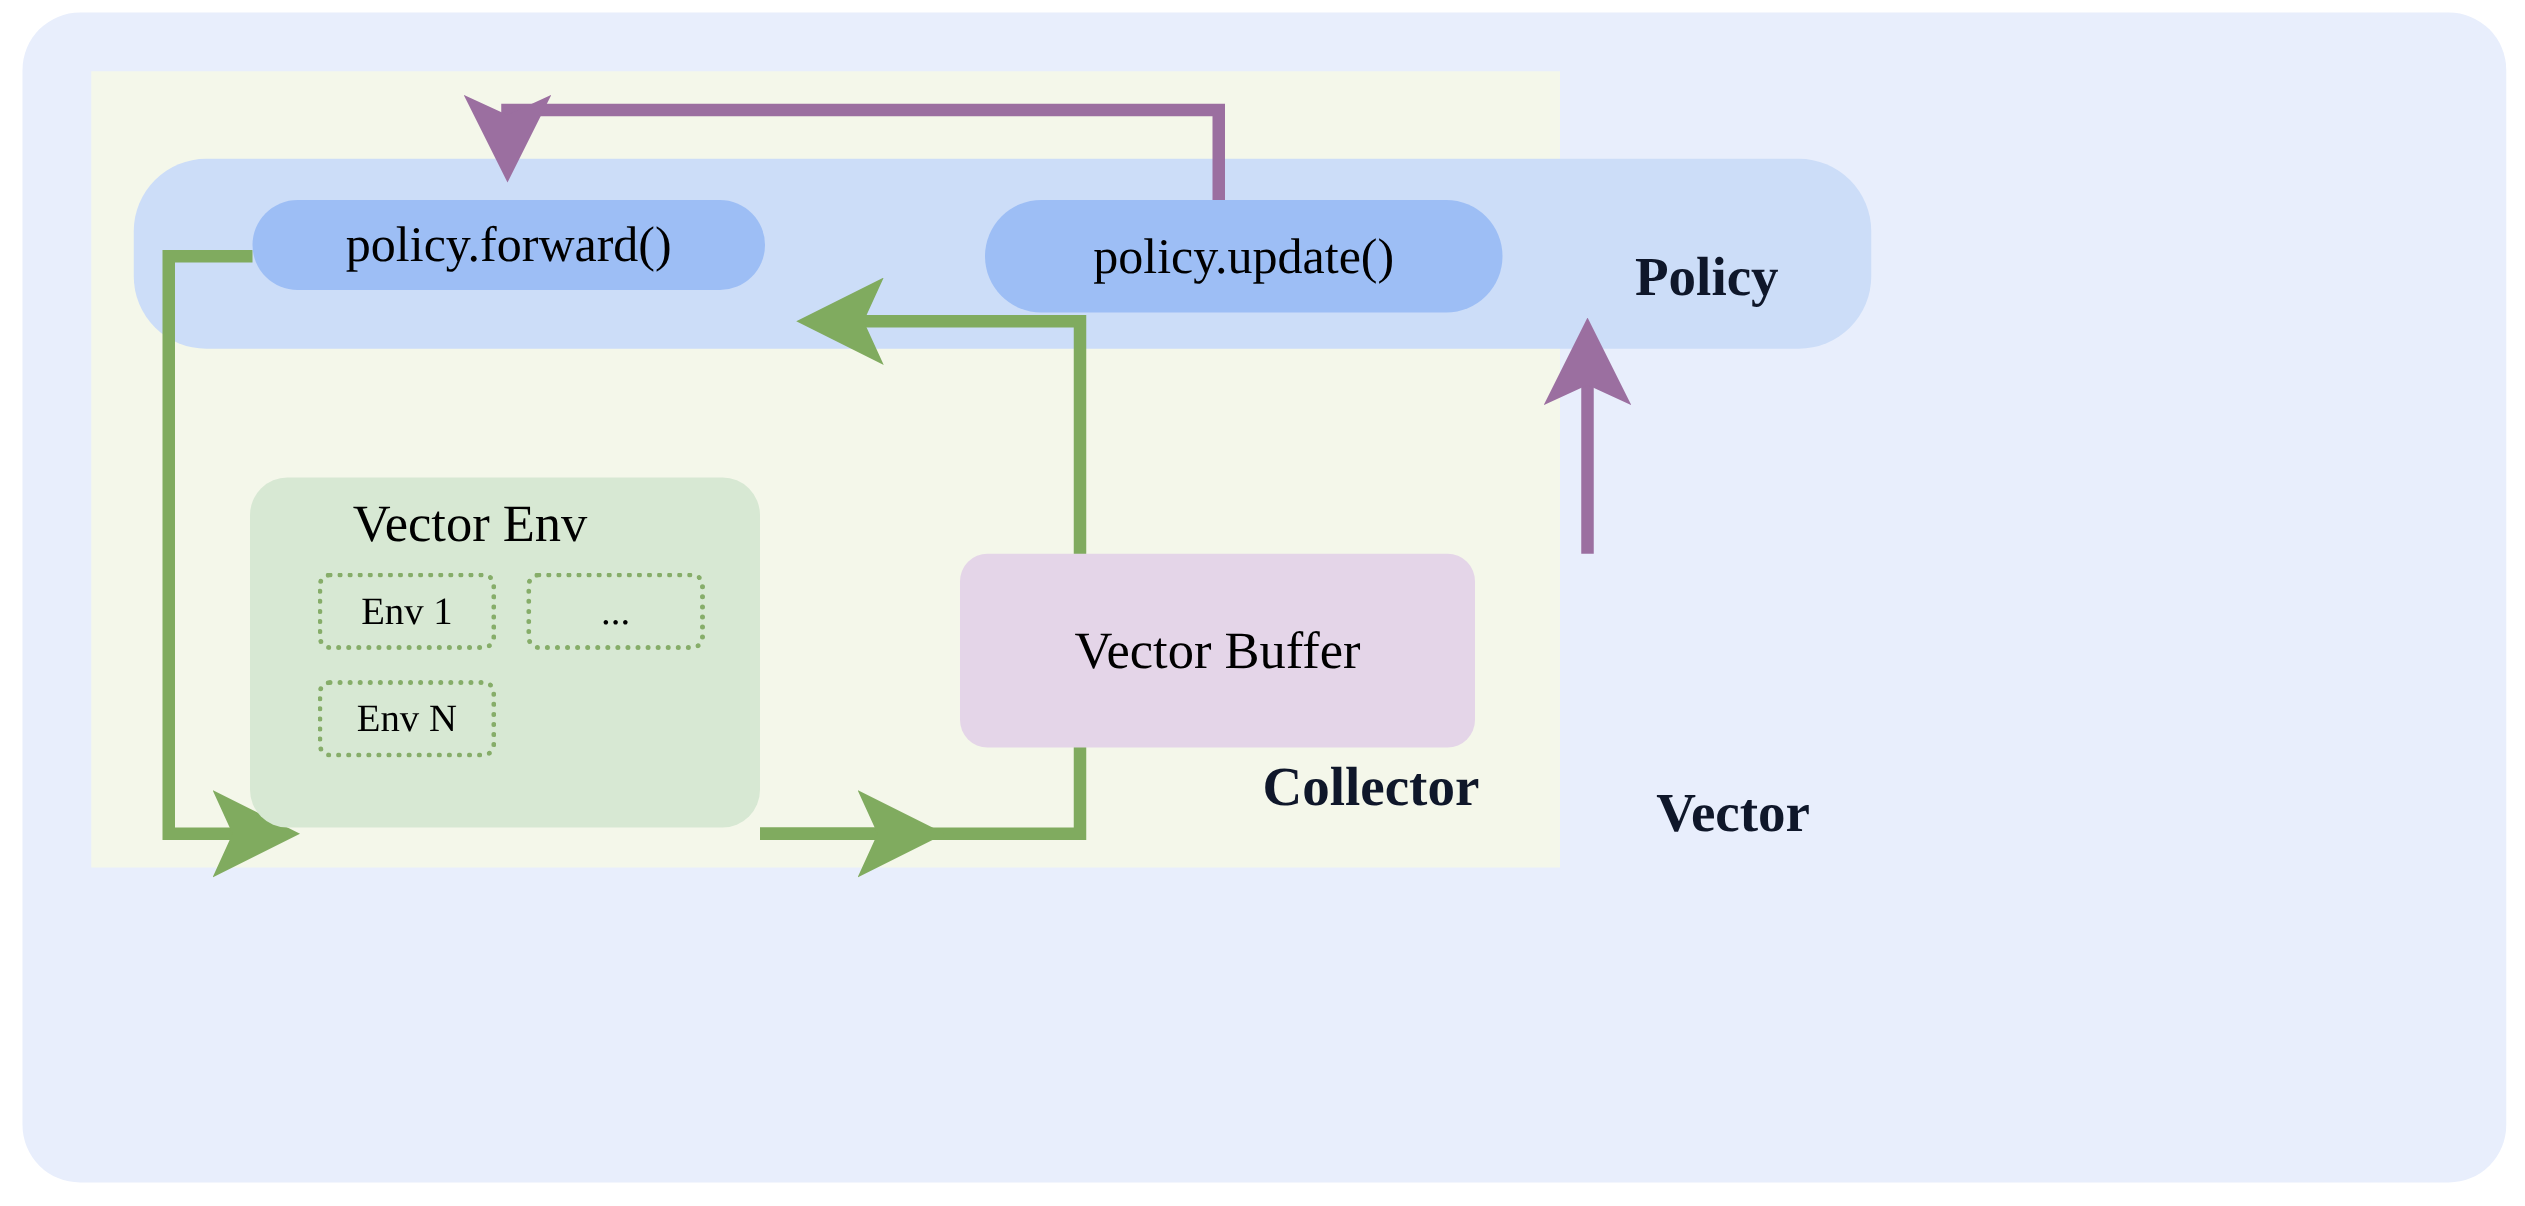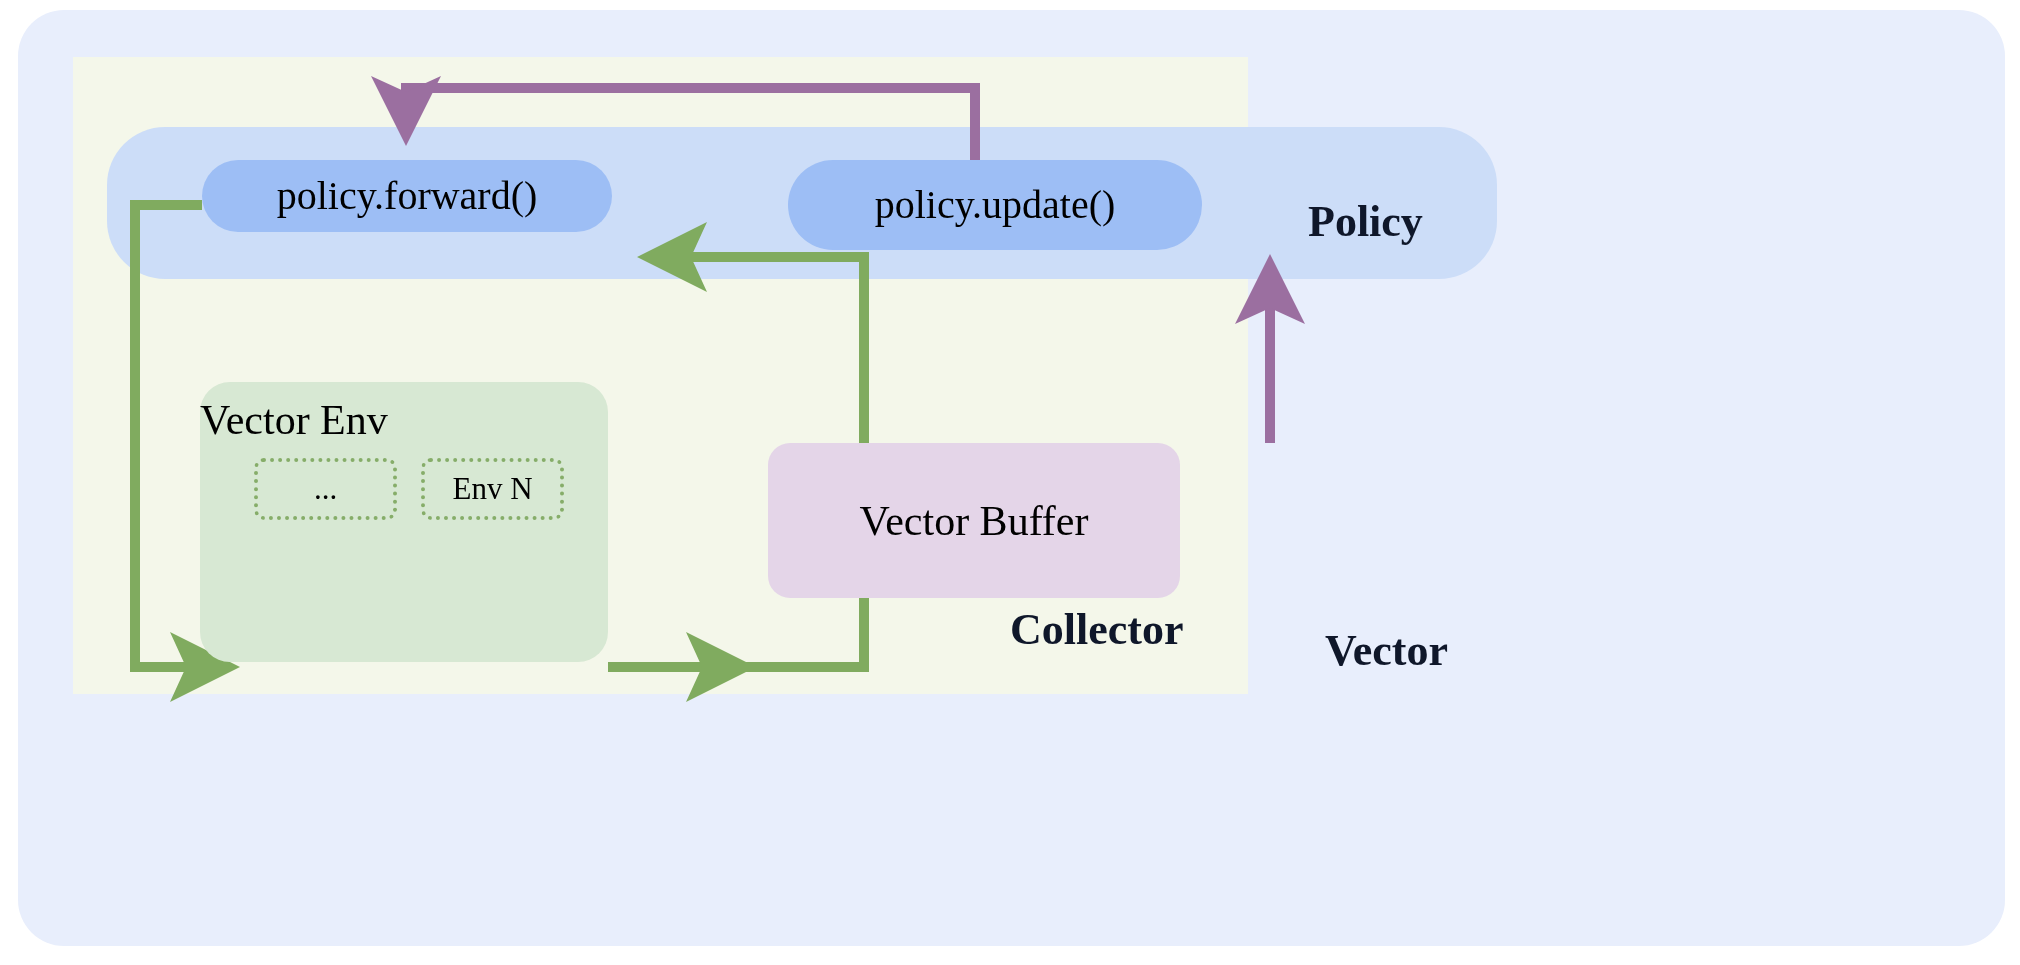--- a/index.html
+++ b/index.html
@@ -20,21 +20,21 @@
   
   .pill{background:#9dbef5;border-radius:46px;display:flex;
         align-items:center;justify-content:center;color:#000;
         font-size:40px;line-height:1;}
   #policy-forward{left:202px;top:160px;width:410px;height:72px;}
   #policy-update{left:788px;top:160px;width:414px;height:90px;}
 
   
   #vector-env{left:200px;top:382px;width:408px;height:280px;
     background:#d7e8d3;border-radius:30px;}
-  #vector-env-title{left:0;top:14px;width:352px;text-align:left;
+  #vector-env-title{left:0;top:14px;width:352px;text-align:center;
     font-size:42px;color:#000;}
   .env-grid{position:absolute;left:54px;top:76px;width:310px;
     display:flex;flex-wrap:wrap;gap:24px 24px;}
   .env-cell{width:143px;height:62px;border:4px dotted #86ad69;
     border-radius:10px;display:flex;align-items:center;
     justify-content:center;font-size:31px;color:#000;
     box-sizing:border-box;}
 
   
   #vector-buffer{left:768px;top:443px;width:412px;height:155px;
@@ -97,20 +97,23 @@
   </div>
 
   <div class="abs pill" id="policy-update">
     <span>policy.update()</span>
   </div>
 
   <div class="abs" id="vector-env">
     <div class="abs" id="vector-env-title">Vector Env</div>
     <div class="env-grid">
       <div class="env-cell">
+        <span>Env 1</span>
+      </div>
+      <div class="env-cell">
         <span>...</span>
       </div>
       <div class="env-cell">
         <span>Env N</span>
       </div>
     </div>
   </div>
 
   <div class="abs" id="vector-buffer">
     <span>Vector Buffer</span>

